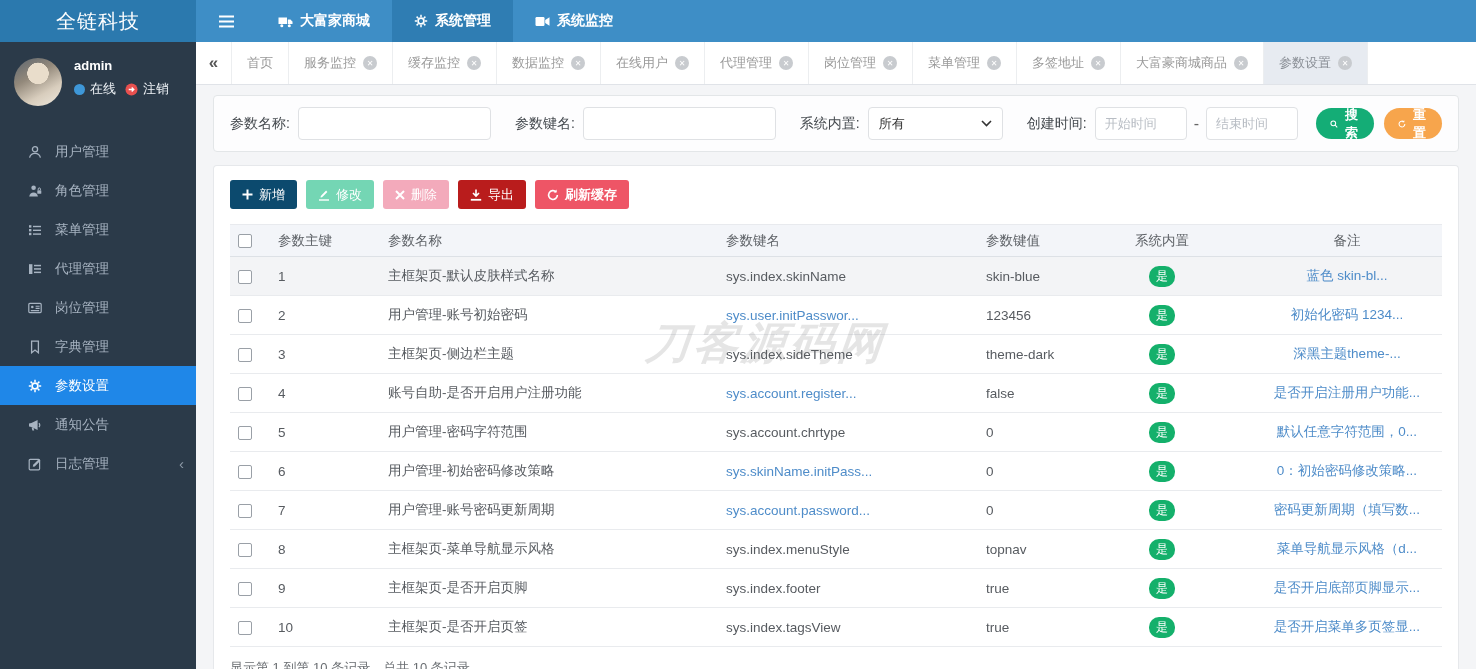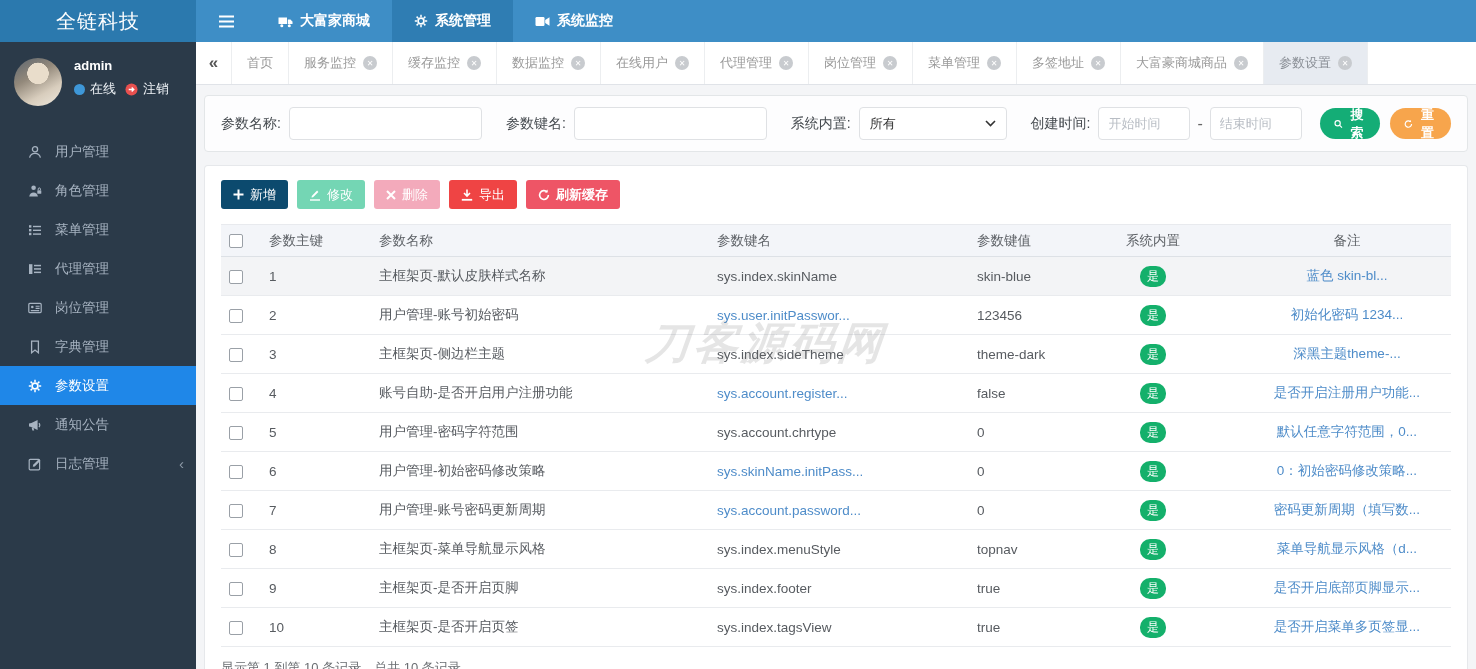--- a/index.html
+++ b/index.html
@@ -44,21 +44,21 @@
   .tab-back { width:36px; display:flex; align-items:center; justify-content:center; color:#555;
               font-size:17px; font-weight:bold; border-right:1px solid #eceef0; cursor:pointer; }
   .tabs { display:flex; }
   .tab { display:flex; align-items:center; gap:7px; padding:0 15px; font-size:13px; color:#999;
          border-right:1px solid #eceef0; cursor:pointer; white-space:nowrap; }
   .tab.active { background:#e7ebf1; color:#8a8f96; }
   .tab-close { width:14px; height:14px; border-radius:50%; background:#c8cbcf; color:#fff; font-size:8px;
                display:flex; align-items:center; justify-content:center; cursor:pointer; }
 
   
-  .content { flex:1; padding:10px 8px; overflow:hidden; }
+  .content { flex:1; padding:10px 17px; overflow:hidden; }
 
   .search-panel { background:#fdfdfe; border:1px solid #e3e6e8; border-radius:4px; height:57px;
                   display:flex; align-items:center; padding:0 16px; margin-bottom:13px; }
   .f-label { font-size:14px; color:#454a4f; margin-right:8px; white-space:nowrap; }
   .search-panel input { height:33px; border:1px solid #dfe1e4; border-radius:4px; padding:0 9px;
                         font-size:13px; color:#444; outline:none; background:#fff; font-family:inherit; }
   .search-panel input::placeholder { color:#b8bdc4; }
   .in-name, .in-key { width:193px; margin-right:24px; }
   .in-date { width:92px; }
   .sep { color:#666; margin:0 7px; }
@@ -72,21 +72,21 @@
 
   
   .table-panel { background:#fff; border:1px solid #e6e8eb; border-bottom:none; border-radius:4px 4px 0 0;
                  padding:14px 16px 0 16px; height:520px; }
   .toolbar { display:flex; gap:9px; margin-bottom:15px; }
   .tbtn { height:29px; border:none; border-radius:3px; color:#fff; font-size:13px; display:inline-flex;
           align-items:center; gap:6px; padding:0 12px; cursor:pointer; font-family:inherit; }
   .tbtn-add    { background:#0c4a6e; }
   .tbtn-edit   { background:#74d6b4; cursor:not-allowed; }
   .tbtn-del    { background:#f3aabb; cursor:not-allowed; }
-  .tbtn-export { background:#ef4444; }
+  .tbtn-export { background:#b91c1c; }
   .tbtn-cache  { background:#ee5566;font-weight:bold; }
 
   table { width:100%; border-collapse:collapse; table-layout:fixed; }
   thead th { background:#f3f5f9; font-size:13.5px; color:#5d6166; font-weight:normal; text-align:left;
              height:32px; padding:0 8px; border-top:1px solid #e8eaee; border-bottom:1px solid #dde1e6; }
   th.c-center, td.c-center { text-align:center; }
   tbody td { height:39px; font-size:13.5px; color:#575b60; padding:0 8px; border-bottom:1px solid #e9ebee;
              overflow:hidden; white-space:nowrap; }
   tbody tr.first { background:#f3f4f6; }
   .checkbox { width:14px; height:14px; border:1px solid #9aa0a7; border-radius:2px; background:#fff;

